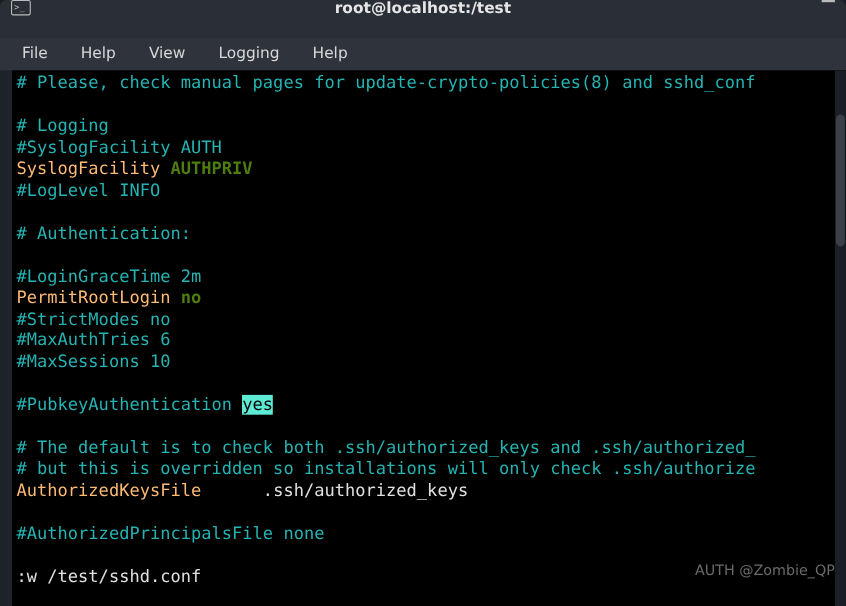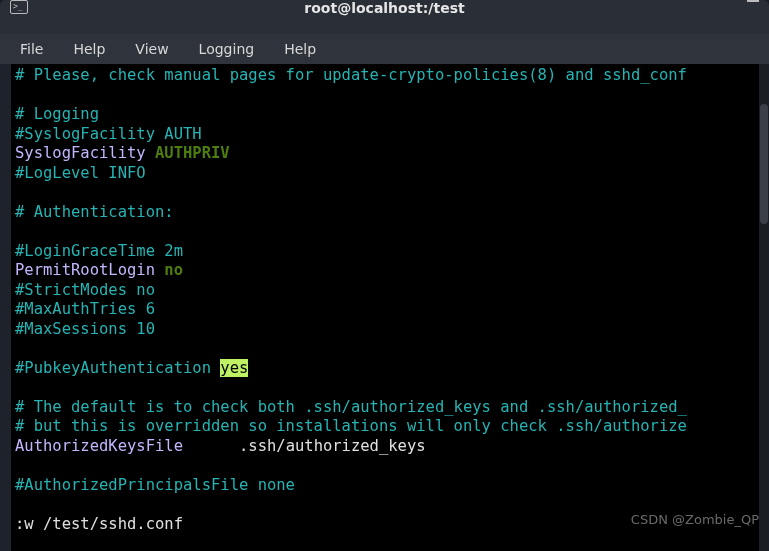--- a/index.html
+++ b/index.html
@@ -7,23 +7,23 @@
   .outer-frame { width: 769px; height: 551px; background: #1e222a; border-radius: 6px 6px 0 0; display: flex; flex-direction: column; }
   .titlebar { height: 34px; background: #2a2e36; display: flex; padding: 0 10px; border-radius: 6px 6px 0 0; position: relative; }
   .titlebar .term-icon { width: 18px; height: 14px; border: 1px solid #bbb; border-radius: 2px; position: relative; margin-right: 8px; display:flex; align-items:center;}
   .titlebar .term-icon::before { content: ">_"; color:#bbb; font-size:8px; line-height:8px; margin-left:2px; font-family: monospace;}
   .titlebar .title { position:absolute; left:0; right:0; text-align:center; color:#e6e6e6; font-weight:bold; font-size:14px; pointer-events:none;}
   .titlebar .winbtn { margin-left:auto; width:12px; height:2px; background:#bbb; }
   .menubar { height: 30px; background: #2f333b; display: flex; align-items: center; padding: 0 8px; gap: 6px; }
   .menubar .menu-item { color:#d8d8d8; font-size:14px; padding: 4px 12px; cursor:pointer; }
   .terminal { flex:1; background:#000000; padding: 2px 4px 2px 4px; font-family: "DejaVu Sans Mono","Liberation Mono","Courier New",monospace; font-size:15.5px; line-height:19.5px; color:#e0e0e0; white-space: pre; overflow:hidden; position:relative;margin-left:11px;}
   .c-comment { color:#25b3b3; } 
-  .c-key { color:#c4b5fd; }     
+  .c-key { color:#fdba74; }     
   .c-val { color:#4d7c0f; font-weight:bold; }
-  .hl { background:#bef264; color:#000; }
+  .hl { background:#5eead4; color:#000; }
   .watermark { position:absolute; right:10px; bottom:22px; color:#6a6a6a; font-family: "DejaVu Sans", sans-serif; font-size:13px; }
   .scrollbar { position:absolute; right:0; top:64px; bottom:0; width:10px; background:#1b1e24; }
   .scrollbar-thumb { position:absolute; left:1px; right:1px; top:40px; height:120px; background:#3a3f48; border-radius:4px; }
 </style>
 </head>
 <body>
 
 <div class="outer-frame">
 
   <div class="titlebar">
@@ -34,20 +34,20 @@
 
   <div class="menubar" id="menubar">
       <div class="menu-item">File</div>
       <div class="menu-item">Help</div>
       <div class="menu-item">View</div>
       <div class="menu-item">Logging</div>
       <div class="menu-item">Help</div>
     </div>
 
   <div class="terminal" id="terminal"><div><span class="c-comment"># Please, check manual pages for update-crypto-policies(8) and sshd_conf</span></div><div><span> </span></div><div><span class="c-comment"># Logging</span></div><div><span class="c-comment">#SyslogFacility AUTH</span></div><div><span class="c-key">SyslogFacility </span><span class="c-val">AUTHPRIV</span></div><div><span class="c-comment">#LogLevel INFO</span></div><div><span> </span></div><div><span class="c-comment"># Authentication:</span></div><div><span> </span></div><div><span class="c-comment">#LoginGraceTime 2m</span></div><div><span class="c-key">PermitRootLogin </span><span class="c-val">no</span></div><div><span class="c-comment">#StrictModes no</span></div><div><span class="c-comment">#MaxAuthTries 6</span></div><div><span class="c-comment">#MaxSessions 10</span></div><div><span> </span></div><div><span class="c-comment">#PubkeyAuthentication </span><span class="hl">yes</span></div><div><span> </span></div><div><span class="c-comment"># The default is to check both .ssh/authorized_keys and .ssh/authorized_</span></div><div><span class="c-comment"># but this is overridden so installations will only check .ssh/authorize</span></div><div><span class="c-key">AuthorizedKeysFile</span><span>      .ssh/authorized_keys</span></div><div><span> </span></div><div><span class="c-comment">#AuthorizedPrincipalsFile none</span></div><div><span> </span></div><div><span>:w /test/sshd.conf</span></div>
-    <div class="watermark">CSDN @Zombie_QP</div>
+    <div class="watermark">AUTH @Zombie_QP</div>
   </div>
 
   <div class="scrollbar">
     <div class="scrollbar-thumb"></div>
   </div>
 
 </div>
 
 </body></html>

